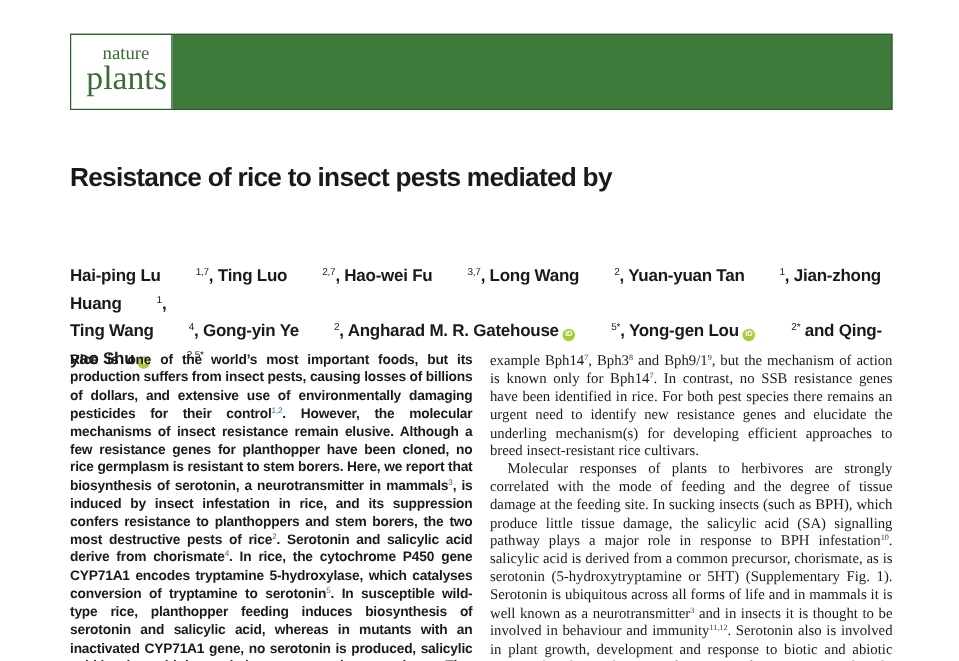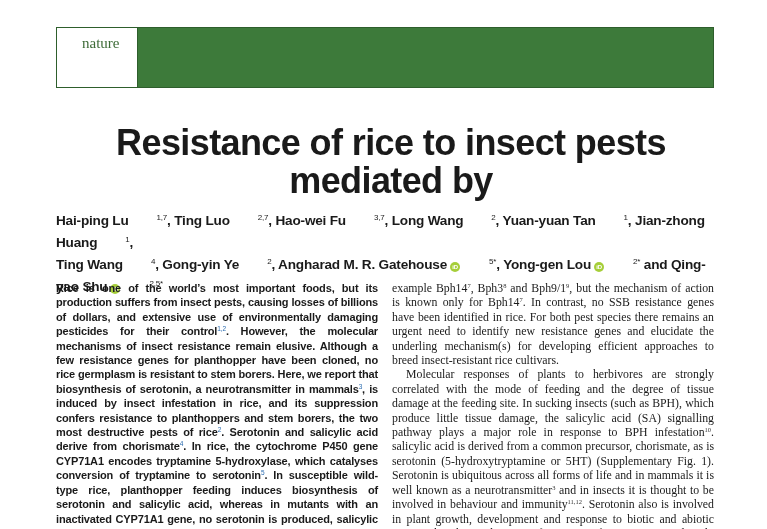--- a/index.html
+++ b/index.html
@@ -25,22 +25,22 @@
     font-family: "Liberation Sans", "DejaVu Sans", sans-serif; font-size: 24px; color: #ffffff;
     letter-spacing: 0.5px; line-height: 26px;
   }
   .doi {
     position: absolute; right: 12px; top: 38px;
     font-family: "Liberation Sans", "DejaVu Sans", sans-serif; font-size: 9.5px; font-weight: bold;
     color: #ffffff; line-height: 12px;
   }
   .title {
     position: absolute; left: 56px; top: 124px; width: 670px;
-    font-family: "Liberation Sans", "DejaVu Sans", sans-serif; font-weight: bold; font-size: 36px;
-    line-height: 38px; color: #1a1a1a; margin: 0; letter-spacing: -0.6px; text-align: center;
+    font-family: "Liberation Sans", "DejaVu Sans", sans-serif; font-weight: bold; font-size: 21px;
+    line-height: 38px; color: #1a1a1a; margin: 0; letter-spacing: -0.6px;
   }
   .authors {
     position: absolute; left: 56px; top: 210px; width: 670px;
     font-family: "Liberation Sans", "DejaVu Sans", sans-serif; font-weight: bold; font-size: 13.6px;
     line-height: 22px; color: #1a1a1a; letter-spacing: -0.2px;
   }
   .authors sup { font-size: 8px; font-weight: normal; vertical-align: 5px; line-height: 0; padding-left: 28px; }
   .orcid {
     display: inline-block; width: 10px; height: 10px; border-radius: 50%;
     background: #a6ce39; color: #ffffff; font-size: 6px; line-height: 10px; text-align: center;
@@ -63,20 +63,21 @@
   .col-left sup { color: #2b6cb0; }
   .col-right sup { color: #333; }
   .i { }
 </style>
 </head>
 <body>
 
 <div class="header">
   <div class="logo">
     <div class="nature">nature</div>
+    <div class="plants">plants</div>
   </div>
 </div>
 
 <h1 class="title">
   <span>Resistance of rice to insect pests mediated by</span><br>
 </h1>
 
 <div class="authors">
   <span>Hai-ping Lu</span><sup>1,7</sup><span>, </span>
   <span>Ting Luo</span><sup>2,7</sup><span>, </span>

